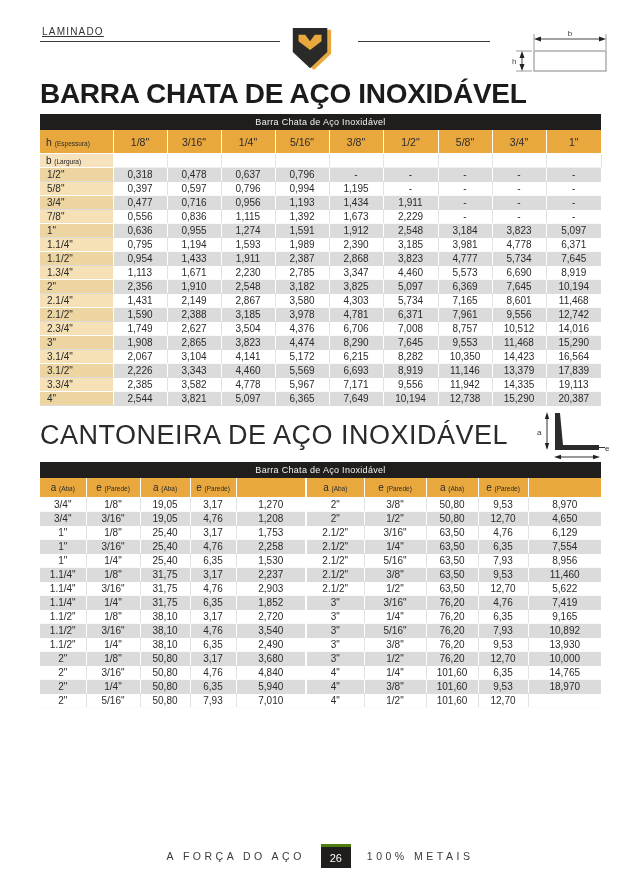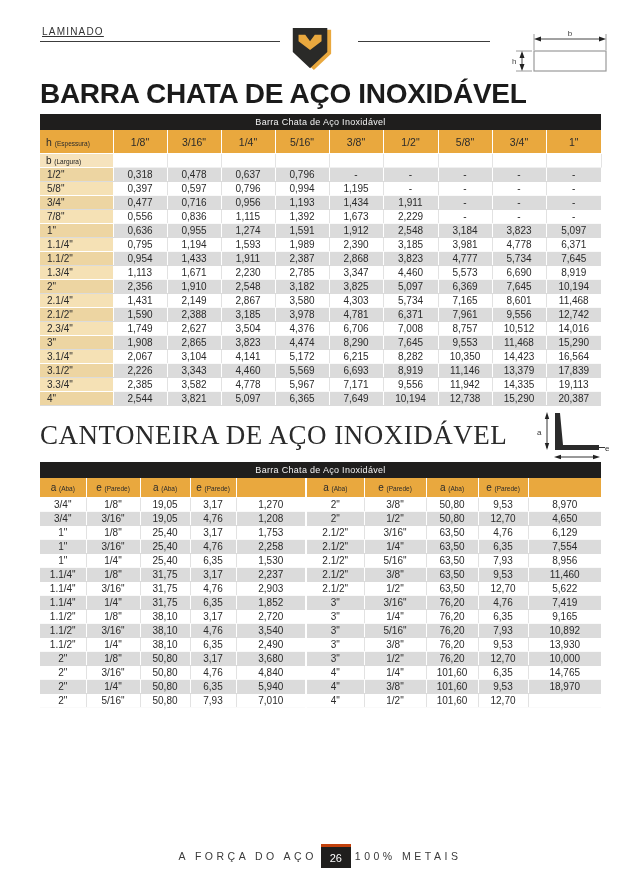--- a/index.html
+++ b/index.html
@@ -9,21 +9,21 @@
   }
   
   .tag{position:absolute;left:42px;top:26px;font-size:10px;letter-spacing:1.2px;color:#333;text-decoration:underline;}
   .rule{position:absolute;top:41px;border-top:1.5px solid #3c3c3c;}
   .rule.r1{left:40px;width:240px;}
   .rule.r2{left:358px;width:132px;}
   .logo{position:absolute;left:286px;top:26px;}
   .flatdiag{position:absolute;left:512px;top:26px;}
   
   .h1{position:absolute;left:40px;top:78px;font-size:28px;font-weight:800;letter-spacing:-0.3px;color:#1b1b1b;white-space:nowrap;}
-  .h2{position:absolute;left:40px;top:420px;font-size:27px;font-weight:400;letter-spacing:0.5px;color:#2a2a2a;white-space:nowrap;font-family:Liberation Serif, serif;}
+  .h2{position:absolute;left:40px;top:420px;font-size:27px;font-weight:400;letter-spacing:0.5px;color:#2a2a2a;white-space:nowrap;}
   .anglediag{position:absolute;left:535px;top:407px;}
   
   .twrap{position:absolute;left:40px;width:561px;}
   .twrap.t1{top:114px;}
   .twrap.t2{top:462px;}
   .cap{background:#1f1e1d;color:#f3f3f3;font-size:9px;height:16px;line-height:16px;text-align:center;letter-spacing:0.3px;}
   table{border-collapse:collapse;table-layout:fixed;width:561px;font-size:10px;}
   th,td{padding:0;font-weight:400;overflow:hidden;white-space:nowrap;}
   .gh th{background:#E9A83E;color:#2b2b2b;border-right:1px solid rgba(255,255,255,.8);border-bottom:1px solid rgba(255,255,255,.8);text-align:center;}
   .gh th:last-child{border-right:none;}
@@ -36,23 +36,23 @@
   tbody td{height:13px;line-height:13px;text-align:center;border-right:1px solid #e2e2e2;border-bottom:1px solid #fafafa;color:#2b2b2b;}
   tbody td:last-child{border-right:none;}
   tr.stripe td{background:#DBDBDB;border-right-color:#ffffff;border-bottom-color:#DBDBDB;}
   td.lbl{background:#F5E1B5;text-align:left;padding-left:7px;border-bottom:1px solid #fff;border-right:1px solid rgba(255,255,255,.8);}
   tr.stripe td.lbl{background:#EDD5A2;}
   
   .t2 .gh1 th{height:19px;font-size:10px;}
   .t2 .gh2 th{height:21px;font-size:11px;}
   .t2 td.mid, .t2 th.mid{border-left:2px solid #ffffff;}
   
-  .footer{position:absolute;left:0;top:844px;width:100%;display:flex;justify-content:center;align-items:center;gap:4px;}
+  .footer{position:absolute;left:0;top:844px;width:100%;display:flex;justify-content:center;align-items:center;gap:16px;}
   .footer .ftext{font-size:10.5px;letter-spacing:3.5px;color:#3a3a3a;}
-  .pagebox{width:30px;height:21px;background:#1f1e1d;border-top:3px solid #c2410c;color:#fff;
+  .pagebox{width:30px;height:21px;background:#1f1e1d;border-top:3px solid #4d7c0f;color:#fff;
     display:flex;align-items:center;justify-content:center;font-size:11px;}
   svg text{font-family:"Liberation Sans", sans-serif;}
 </style>
 </head>
 <body>
 
 <div class="tag">LAMINADO</div>
 <div class="rule r1"></div>
 <div class="rule r2"></div>
 

